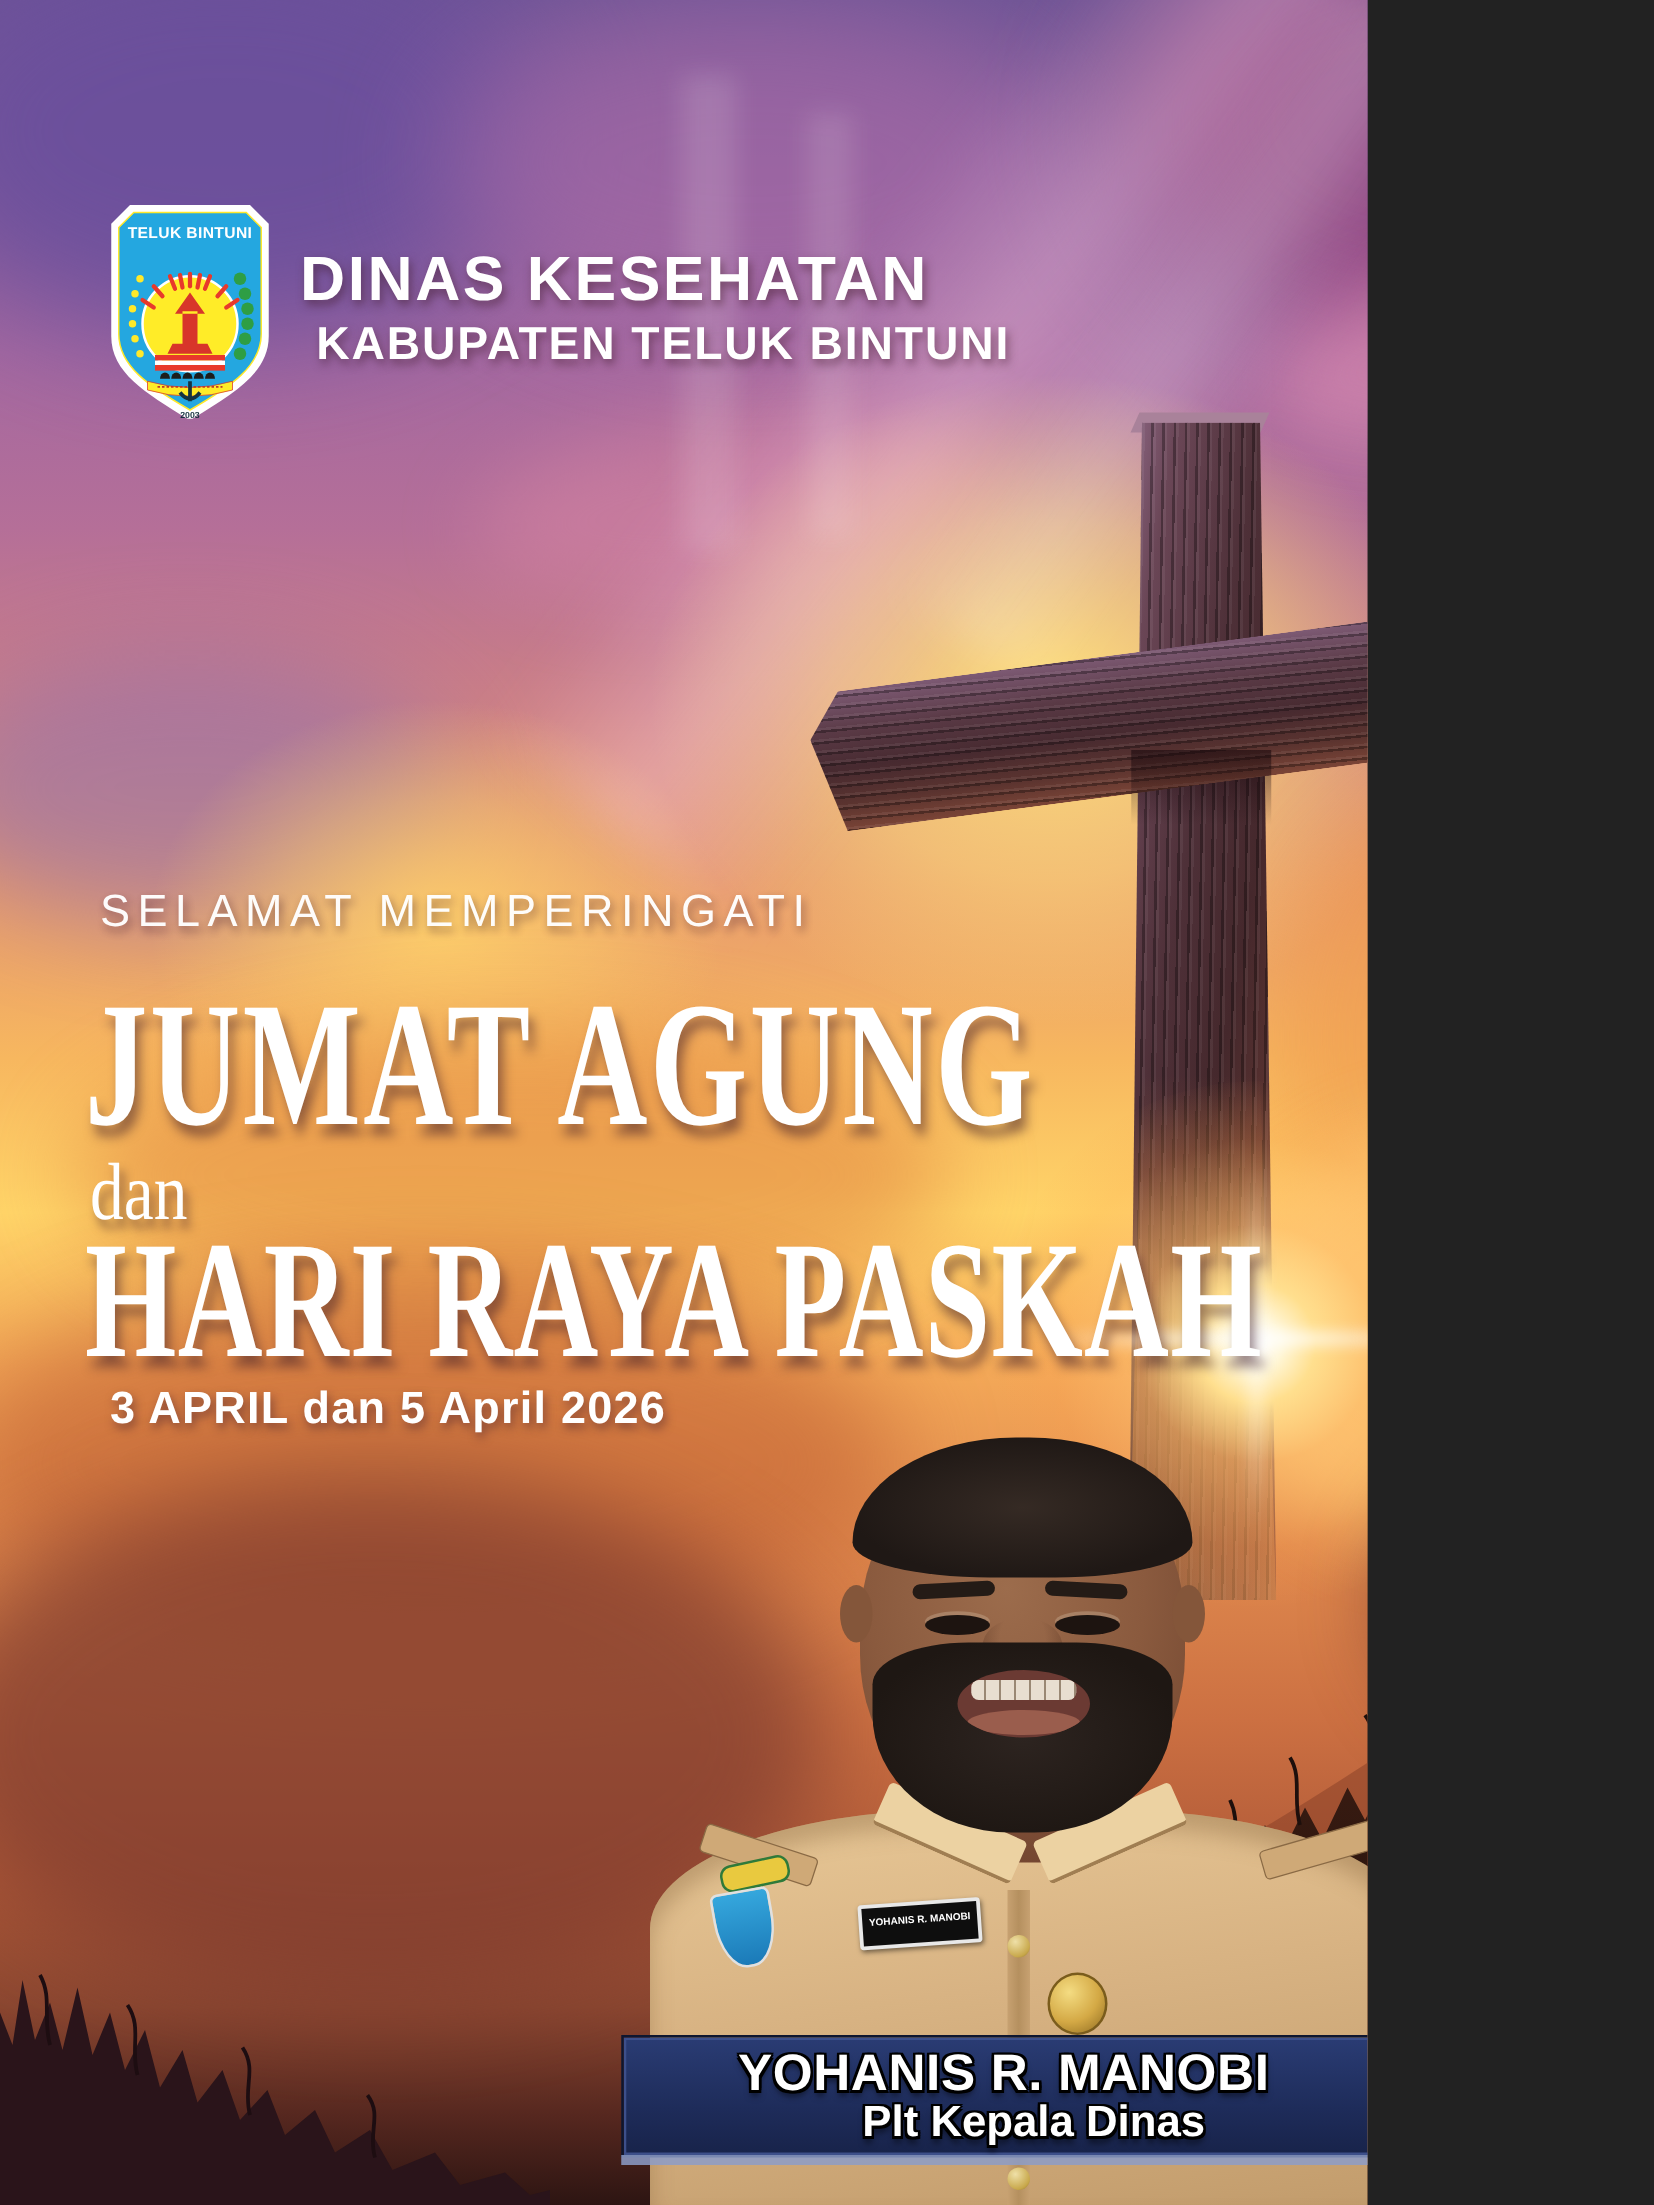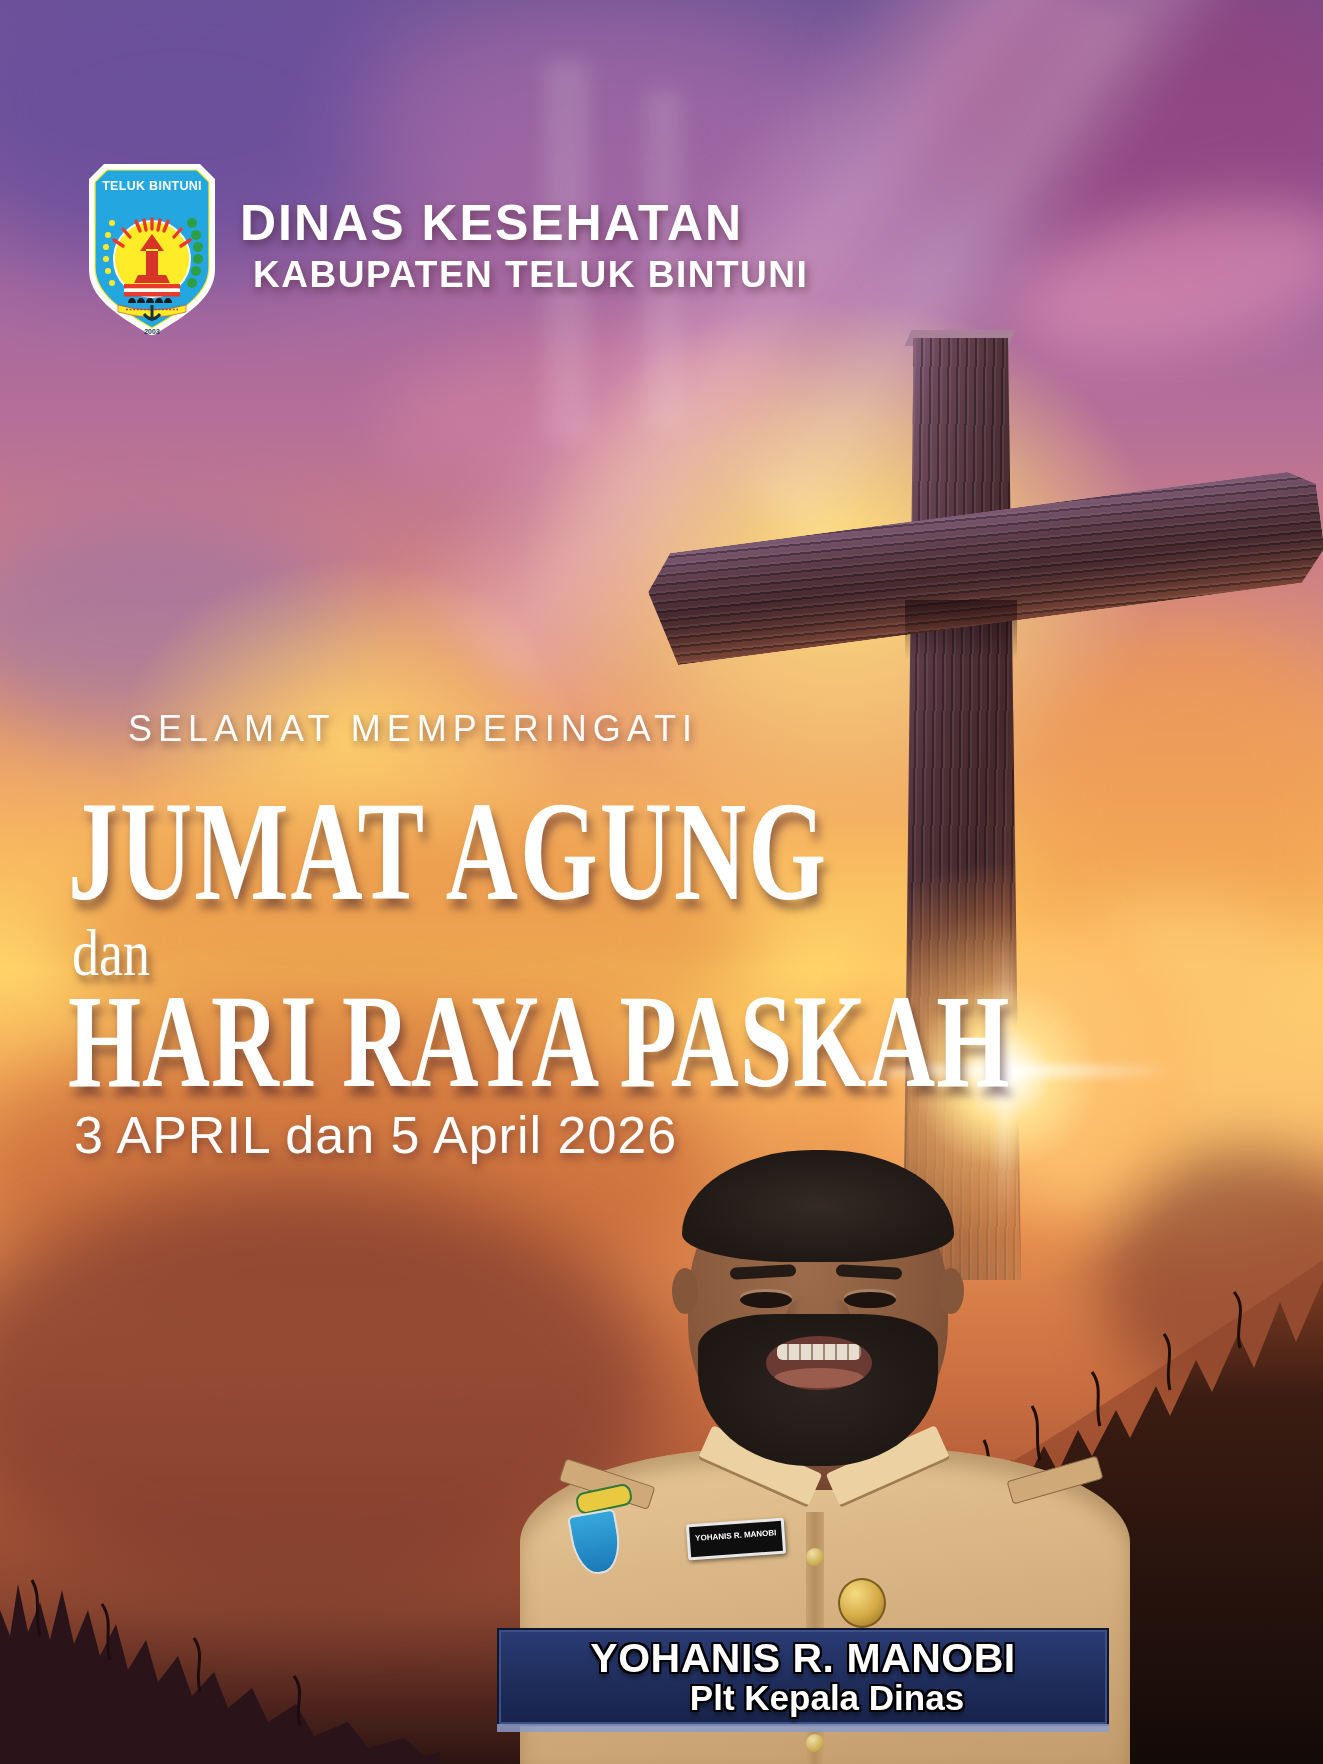--- a/index.html
+++ b/index.html
@@ -1,16 +1,16 @@
 <!DOCTYPE html>
 <html><head>
 <meta charset="utf-8">
 <style>
   html,body{margin:0;padding:0;background:#222;}
-  #poster{position:relative;width:1323px;height:1764px;overflow:hidden;
+  #poster{position:relative;width:1094px;height:1764px;overflow:hidden;
     font-family:"Liberation Sans",sans-serif;
     background:linear-gradient(180deg,#6f5596 0%,#8a5f9d 8%,#a468a0 16%,#b56f98 24%,
       #cc7f85 32%,#e79a6d 40%,#f7b75f 48%,#ffd468 55%,#f4a958 62%,#e08a4e 70%,
       #cc7042 78%,#b05a38 85%,#8a4630 91%,#55271f 96%,#2d1512 100%);}
   .L{position:absolute;}
   .blob{position:absolute;border-radius:50%;}
   .txt{position:absolute;color:#fff;white-space:nowrap;}
   .shadowed{text-shadow:2px 4px 8px rgba(70,30,45,.55);}
   .display{font-family:"Liberation Serif",serif;font-weight:700;transform-origin:left top;
     text-shadow:4px 6px 7px rgba(60,25,40,.5);}
@@ -123,29 +123,29 @@
         <circle cx="108" cy="108" r="5"></circle>
         <circle cx="104" cy="120" r="5"></circle>
     </g>
     <path stroke="#16323f" stroke-width="3" fill="none" d="M64 142 V158 M56 151 Q64 161 72 151"></path>
     <text x="64" y="171" text-anchor="middle" font-family="Liberation Sans,sans-serif" font-size="7" font-weight="bold" fill="#16323f">2003</text>
   </svg>
 
   <div class="txt shadowed" style="left:240px;top:194px;font-size:50px;font-weight:700;letter-spacing:2px;">DINAS KESEHATAN</div>
   <div class="txt shadowed" style="left:253px;top:254px;font-size:37px;font-weight:700;letter-spacing:1.5px;text-align:right;">KABUPATEN TELUK BINTUNI</div>
 
-  <div class="txt shadowed" style="left:80px;top:708px;font-size:36px;font-weight:400;letter-spacing:6px;opacity:.97;margin-left:48px;">SELAMAT MEMPERINGATI</div>
+  <div class="txt shadowed" style="left:80px;top:708px;font-size:36px;font-weight:400;letter-spacing:6px;opacity:.97;">SELAMAT MEMPERINGATI</div>
 
   <div class="txt display" style="left:68px;top:770px;font-size:100px;letter-spacing:2px;transform:scaleY(1.42);">JUMAT AGUNG</div>
 
   <div class="txt display" style="left:72px;top:916px;font-size:54px;font-weight:400;transform:scaleY(1.2);">dan</div>
 
   <div class="txt display" style="left:68px;top:964px;font-size:94px;letter-spacing:1px;transform:scaleY(1.42);">HARI RAYA PASKAH</div>
 
-  <div class="txt shadowed" style="left:74px;top:1105px;font-size:52px;font-weight:400;letter-spacing:1px;">3 APRIL dan 5 April 2026</div>
+  <div class="txt shadowed" style="left:88px;top:1105px;font-size:36px;font-weight:700;letter-spacing:1px;">3 APRIL dan 5 April 2026</div>
 
 
   <div class="L" style="left:0;top:0;width:1323px;height:1764px;">
 
     <div class="L" style="left:520px;top:1448px;width:610px;height:316px;
                 border-radius:240px 240px 0 0 / 95px 95px 0 0;
                 background:linear-gradient(172deg,#e8c897 0%,#d8b383 45%,#c29c6c 100%);
                 box-shadow:inset 0 14px 18px rgba(120,85,50,.35);"></div>
 
     <div class="L" style="left:560px;top:1472px;width:92px;height:22px;transform:rotate(18deg);background:#cfa977;border:1px solid #8a6a45;border-radius:4px;"></div>

